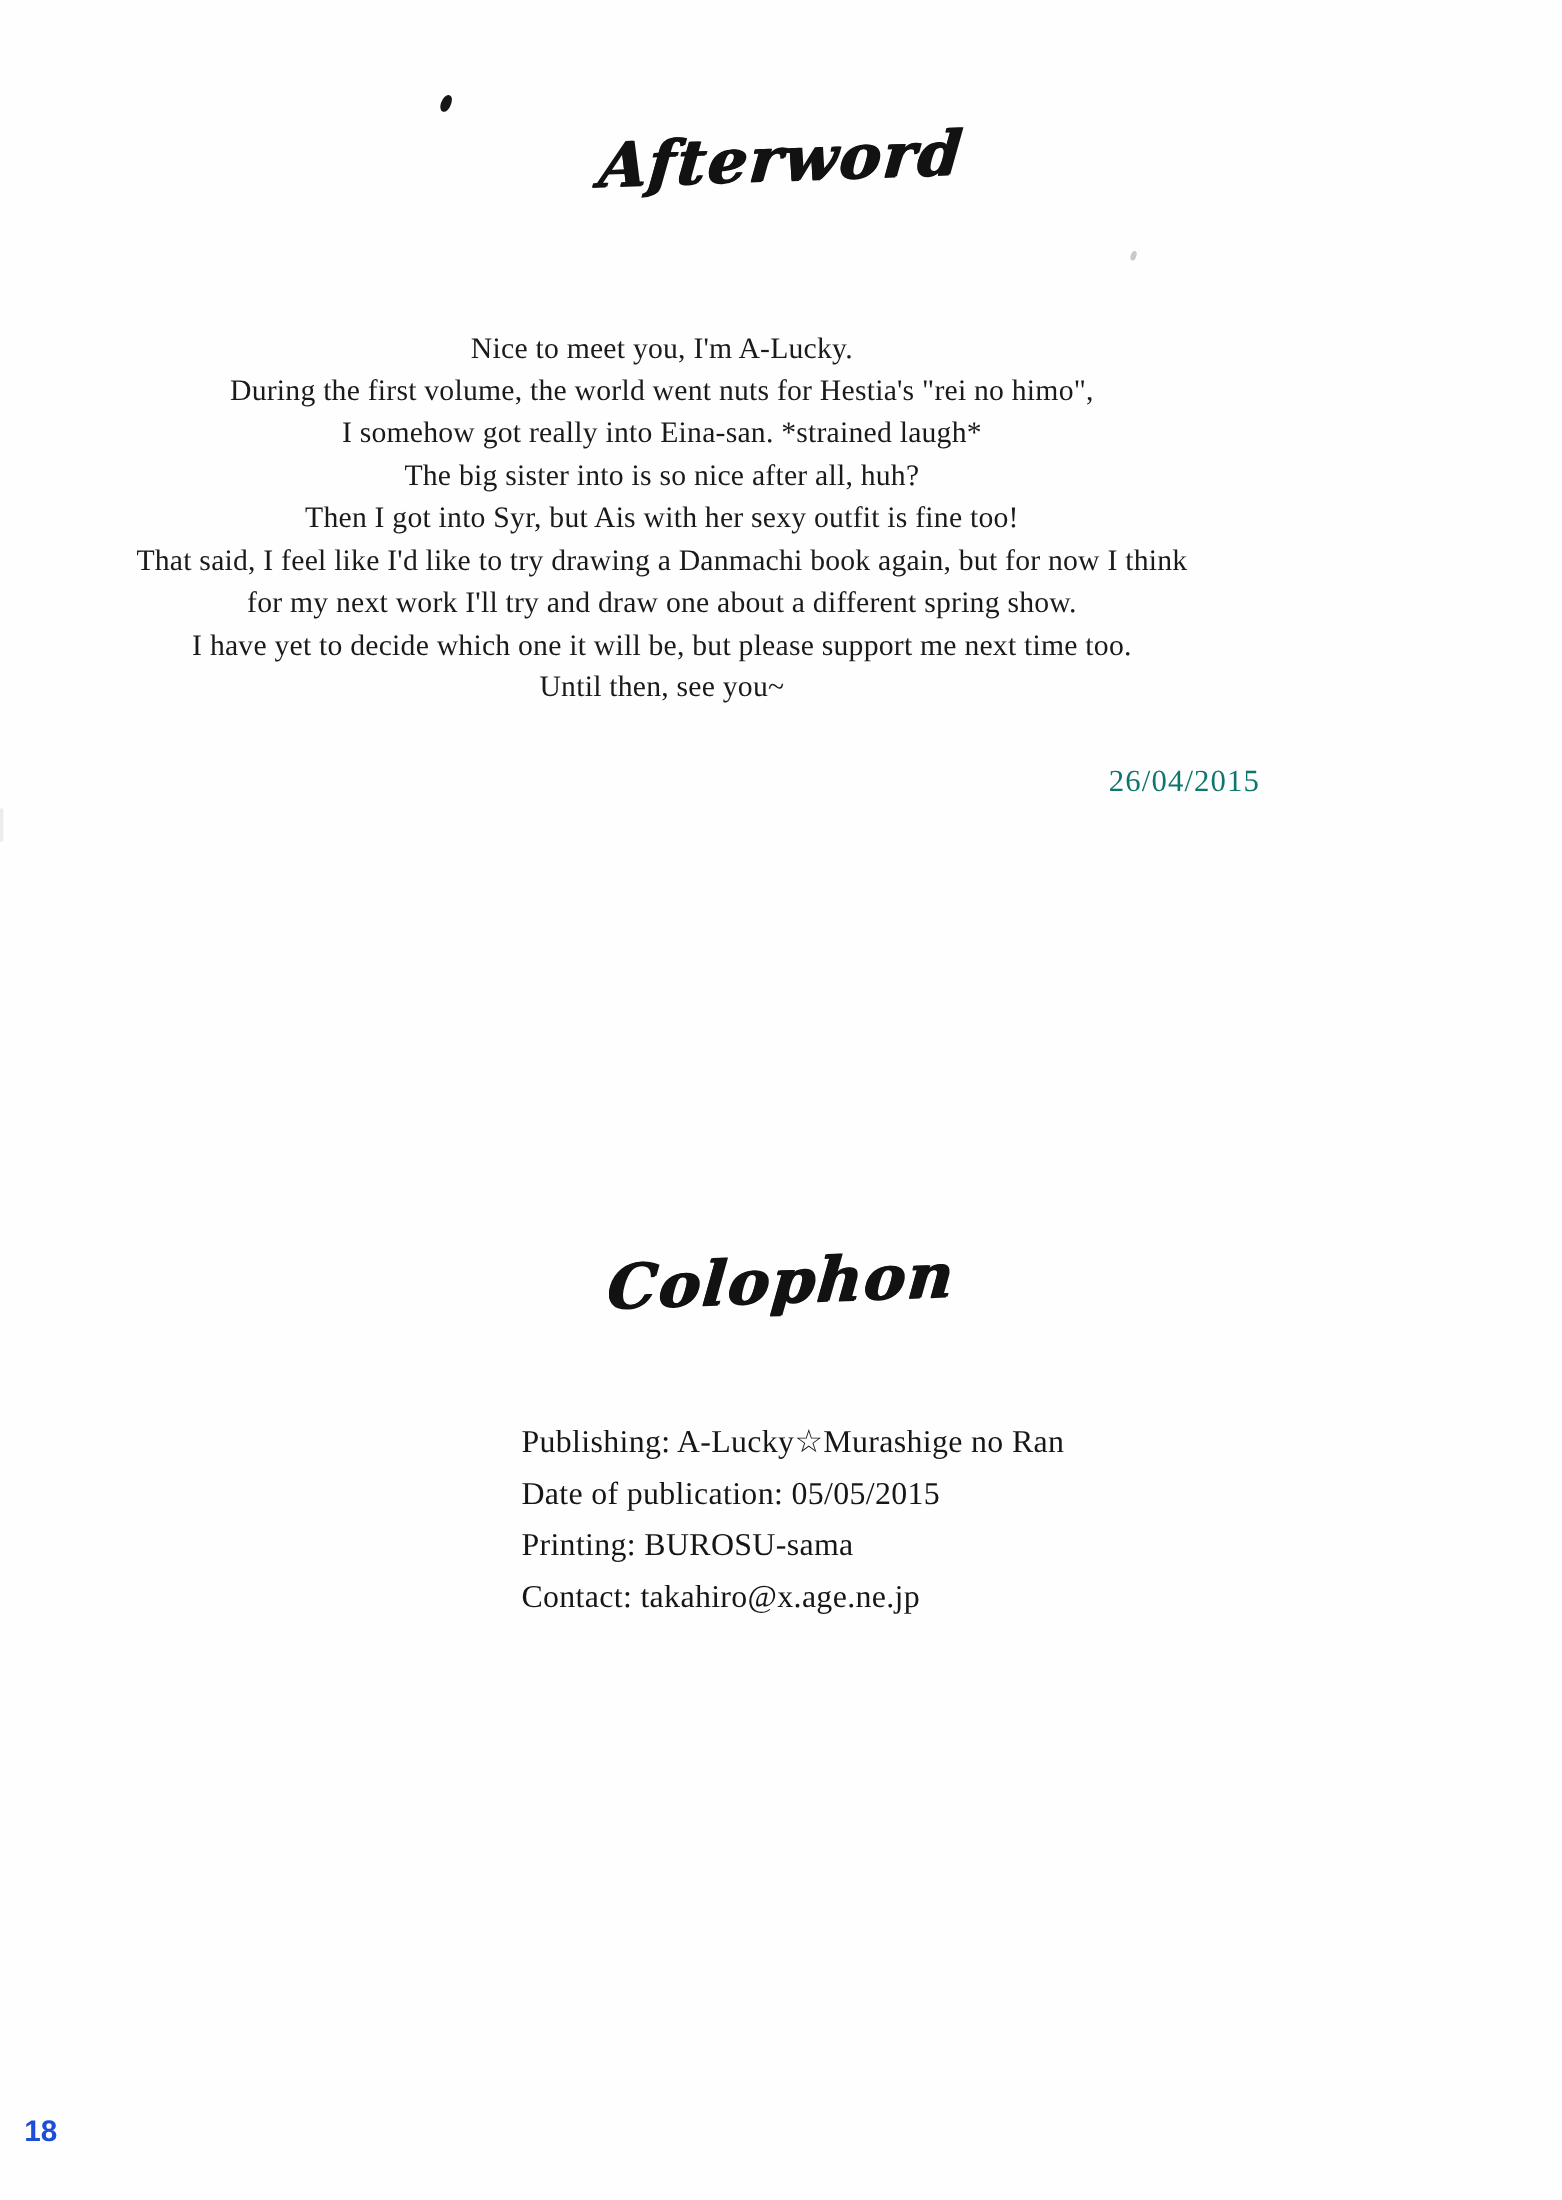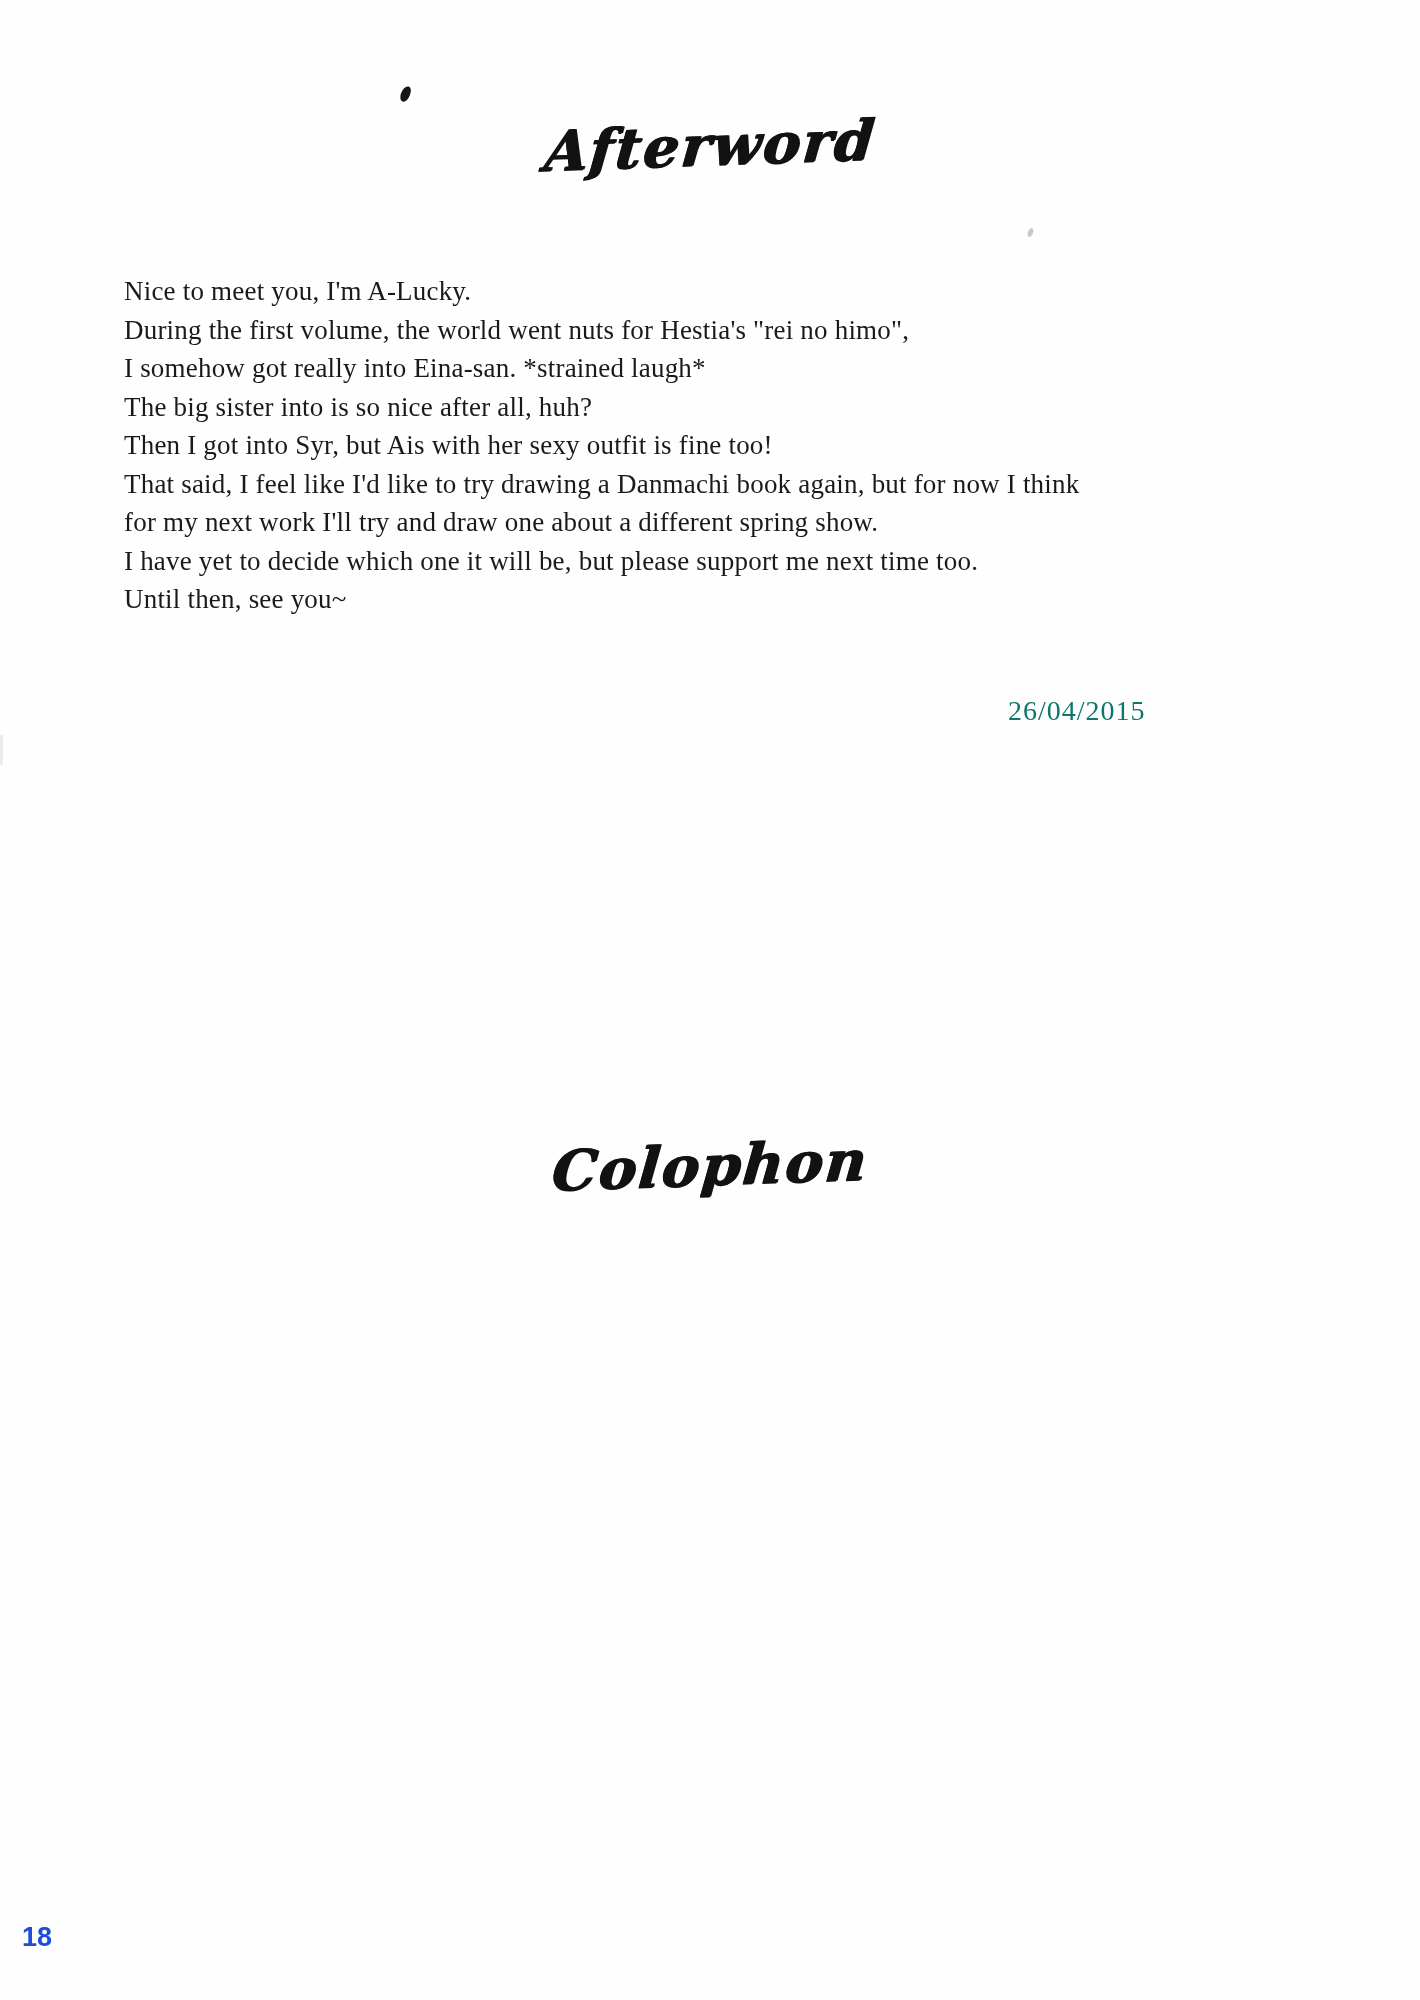--- a/index.html
+++ b/index.html
@@ -31,26 +31,27 @@
     text-shadow: 1.5px 0 0 #121212, 0 1px 0 #121212;
     white-space: nowrap;
   }
   .title-afterword { top: 112px; }
   .title-colophon  { top: 1132px; }
 
   
   .afterword-body {
     position: absolute;
     left: 124px;
-    top: 272px;
+    top: 297px;
     font-family: "Liberation Serif", "DejaVu Serif", serif;
     font-size: 27px;
     line-height: 38.5px;
     color: #1a1a1a;
     letter-spacing: 0.2px;
+    text-align: center;
   }
   .afterword-body .tline { white-space: nowrap; }
 
   .date-line {
     position: absolute;
     left: 1008px;
     top: 695px;
     font-family: "Liberation Serif", "DejaVu Serif", serif;
     font-size: 28px;
     color: #0f766e;
@@ -120,20 +121,26 @@
     <div class="tline">That said, I feel like I'd like to try drawing a Danmachi book again, but for now I think</div>
     <div class="tline">for my next work I'll try and draw one about a different spring show.</div>
     <div class="tline">I have yet to decide which one it will be, but please support me next time too.</div>
     <div class="tline">Until then, see you~</div>
   </div>
 
   <div class="date-line">26/04/2015</div>
 
   <div class="script-title title-colophon">Colophon</div>
 
+  <div class="colophon-body">
+    <div class="tline">Publishing: A-Lucky☆Murashige no Ran</div>
+    <div class="tline">Date of publication: 05/05/2015</div>
+    <div class="tline">Printing: BUROSU-sama</div>
+    <div class="tline">Contact: takahiro@x.age.ne.jp</div>
+  </div>
 
   <div class="page-number">18</div>
 
   <div class="speck-a"></div>
   <div class="speck-b"></div>
   <div class="edge-mark"></div>
 
 </div>
 
 </body></html>

